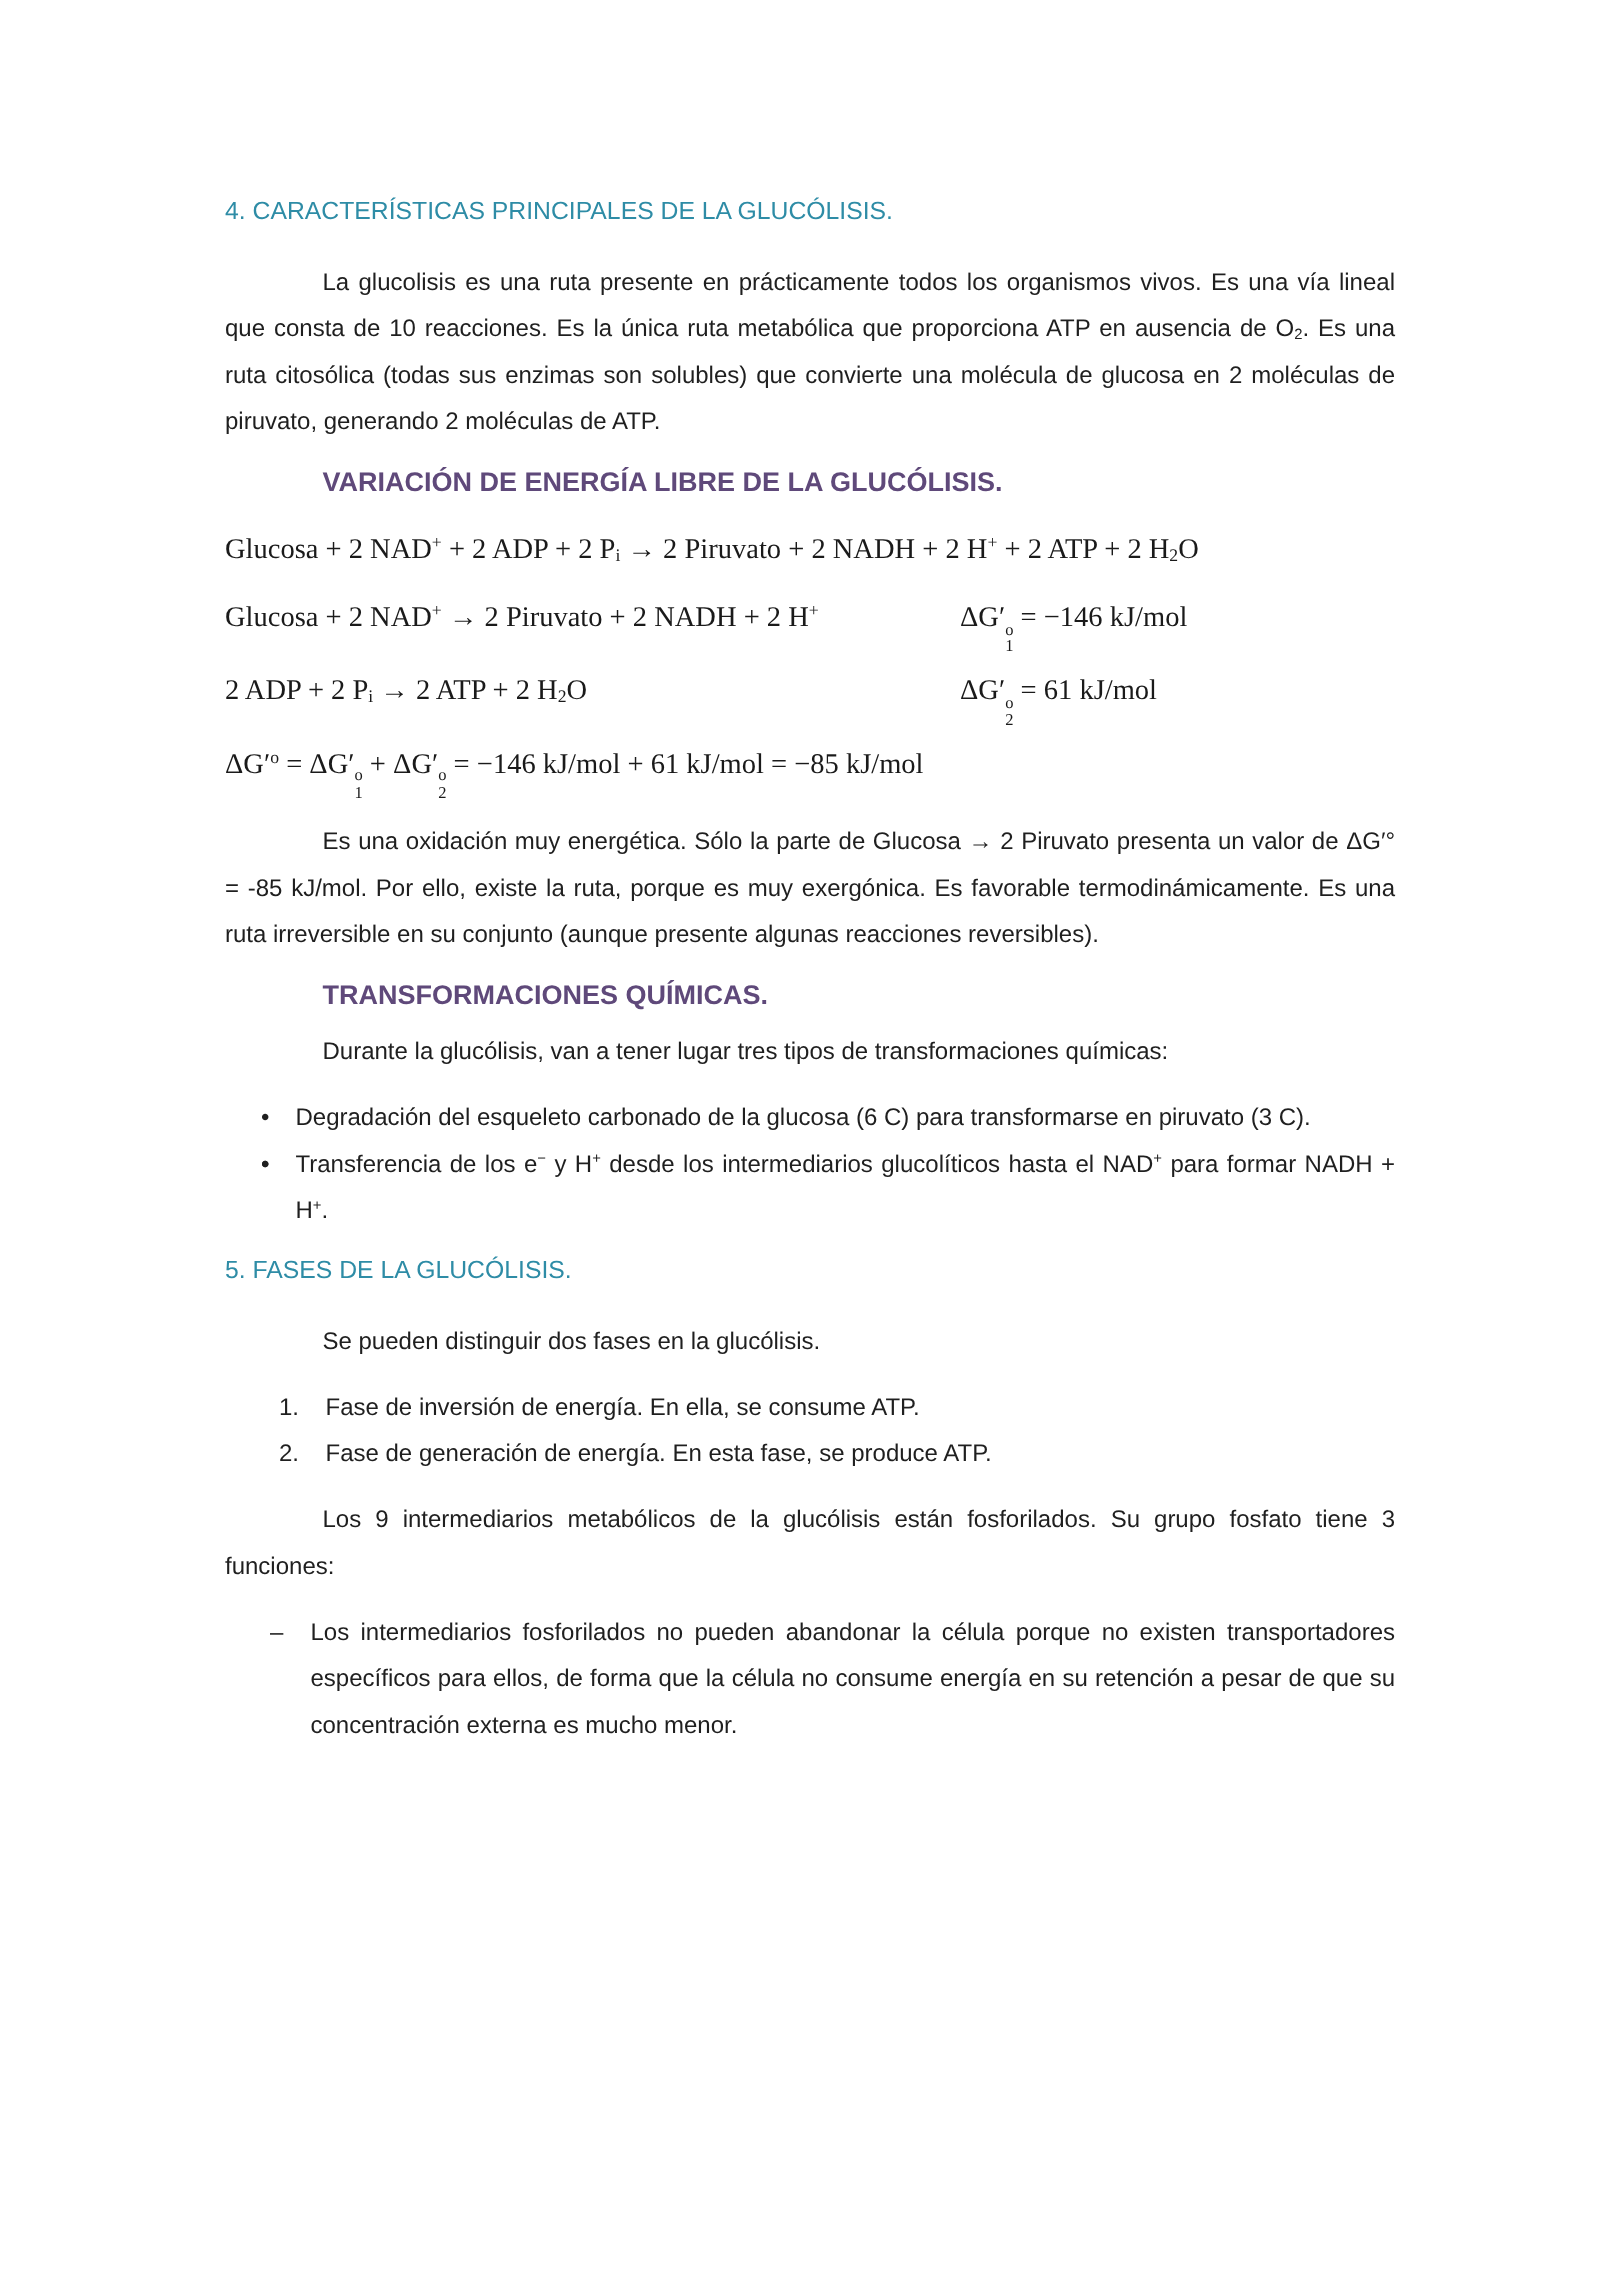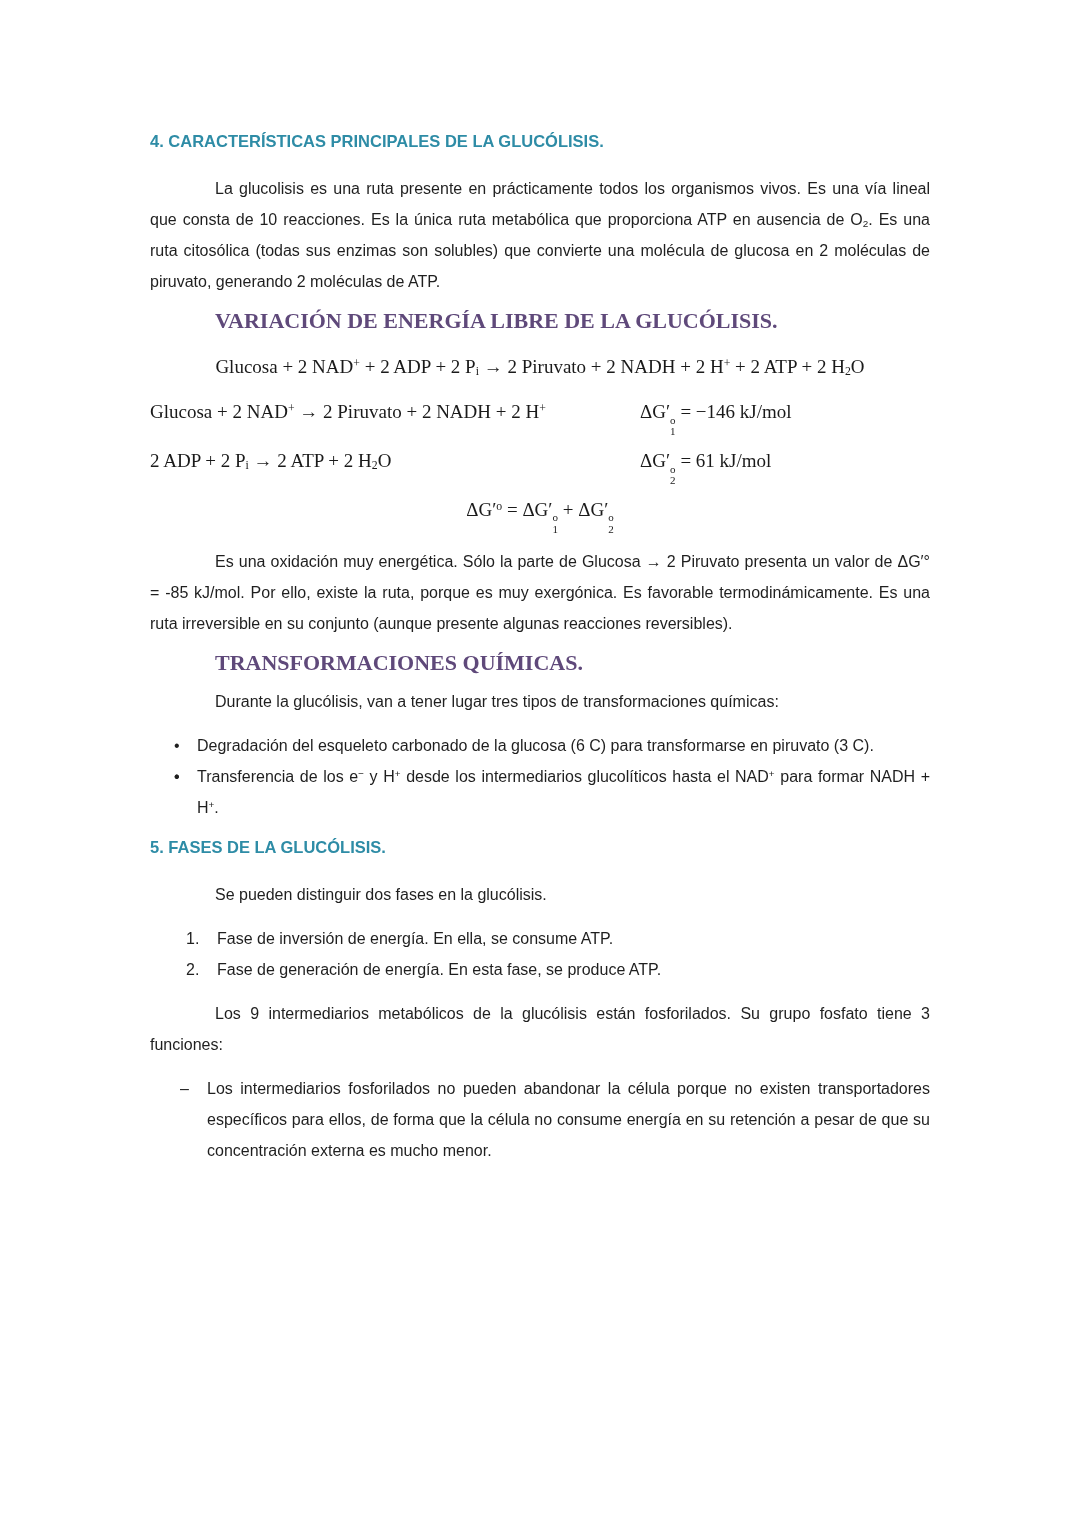--- a/index.html
+++ b/index.html
@@ -16,45 +16,44 @@
     background: #ffffff;
     overflow: hidden;
   }
   .doc {
     position: absolute;
     left: 150px; top: 130px;
     width: 780px;
   }
   .h1 {
     color: var(--heading_teal, #2E8CA6);
-    font-size: 16.5px; font-weight: bold;
+    font-size: 16.5px; font-weight: normal;
     line-height: 22px;
     margin: 0 0 21px 0;
   }
   .h2 {
     color: var(--heading_purple, #5F497A);
-    font-size: 22px; font-weight: bold;
+    font-size: 18px; font-weight: bold;
     line-height: 22px;
     margin: 0 0 12px 65px;
-    font-family: Liberation Serif, serif;
   }
   .para {
     font-size: 16px; line-height: 31px;
     text-align: justify;
     margin: 0 0 13px 0;
   }
   .para.indent { text-indent: 65px; }
   .b { font-weight: normal; }
   .eq {
     font-family: "Liberation Serif", "DejaVu Serif", serif;
     font-size: 19px; line-height: 45px;
     margin: 0;
     color: #1a1a1a;
   }
-  .eq.center { text-align: center; }
+  .eq.center { }
   .eq.pair { display: flex; justify-content: flex-end; }
   .eq.pair .lhs { flex: 0 0 490px; }
   .eq.pair .rhs { flex: 1; }
   .eq + .para { margin-top: 10px; }
   sup { font-size: 0.62em; vertical-align: 0.55em; line-height: 0; }
   sub { font-size: 0.62em; vertical-align: -0.18em; line-height: 0; }
   .stack {
     display: inline-flex; flex-direction: column; align-items: center;
     font-size: 0.58em; line-height: 1.05;
     vertical-align: -0.52em;
@@ -94,21 +93,21 @@
             <span>o</span>
             <span>2</span>
           </span><span> = 61 kJ/mol</span></span>
       </div>
       <div class="eq center"><span>ΔG</span><span>′</span><sup>o</sup><span> = ΔG</span><span>′</span><span class="stack">
           <span>o</span>
           <span>1</span>
         </span><span> + ΔG</span><span>′</span><span class="stack">
           <span>o</span>
           <span>2</span>
-        </span></div>
+        </span><span> = −146 kJ/mol + 61 kJ/mol = −85 kJ/mol</span></div>
       <p class="para indent"><span>Es una oxidación muy energética. Sólo la parte de Glucosa → 2 Piruvato presenta un valor de ΔG′° = -85 kJ/mol. Por ello, existe la ruta, porque es </span><span class="b">muy exergónica</span><span>. Es favorable termodinámicamente. Es una ruta irreversible en su conjunto (aunque presente algunas reacciones reversibles).</span></p>
       <div class="h2">TRANSFORMACIONES QUÍMICAS.</div>
       <p class="para indent"><span>Durante la glucólisis, van a tener lugar tres tipos de transformaciones químicas:</span></p>
       <div class="list bullet">
         <div class="li"><span class="marker">•</span><span><span>Degradación del esqueleto carbonado de la glucosa (6 C) para transformarse en piruvato (3 C).</span></span></div>
         <div class="li"><span class="marker">•</span></div>
         <div class="li"><span class="marker">•</span><span><span>Transferencia de los e</span><sup>−</sup><span> y H</span><sup>+</sup><span> desde los intermediarios glucolíticos hasta el NAD</span><sup>+</sup><span> para formar NADH + H</span><sup>+</sup><span>.</span></span></div>
       </div>
       <div class="h1">5. FASES DE LA GLUCÓLISIS.</div>
       <p class="para indent"><span>Se pueden distinguir dos fases en la glucólisis.</span></p>

